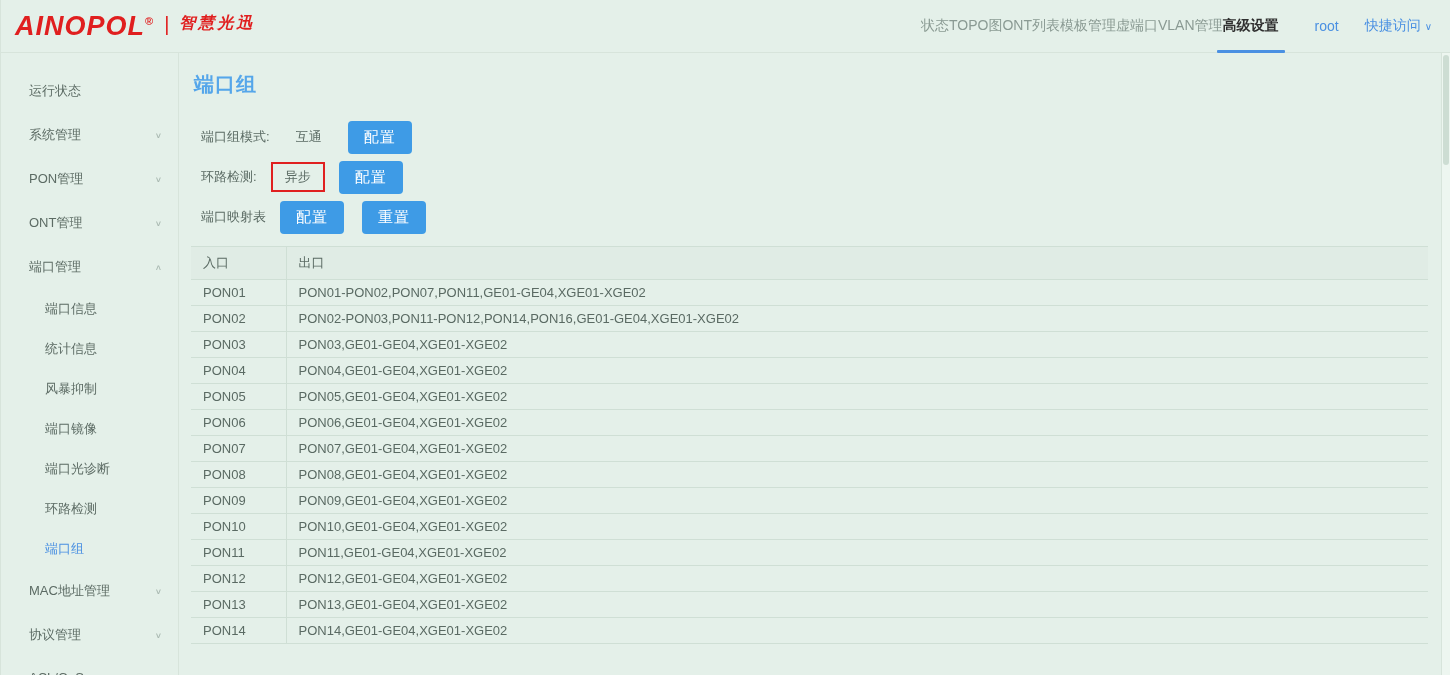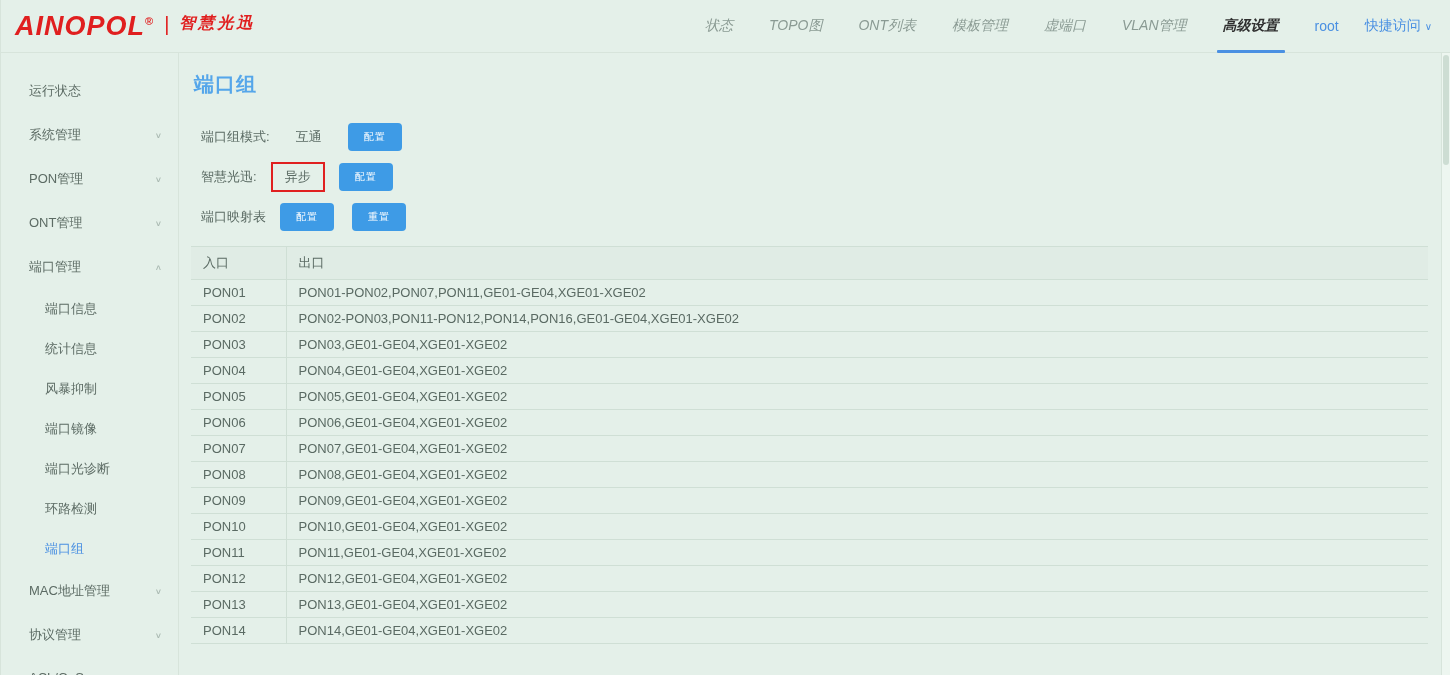--- a/index.html
+++ b/index.html
@@ -68,21 +68,21 @@
     margin:0 0 24px 3px;letter-spacing:1px;
   }
   .setting-row{
     display:flex;align-items:center;height:30px;margin:0 0 10px 10px;font-size:13px;
   }
   .setting-label{margin-right:14px;white-space:nowrap;}
   .setting-value{margin-right:14px;padding:4px 12px;white-space:nowrap;}
   .setting-row.highlight .setting-value{border:2px solid var(--box-red);text-align:center;}
   .btn{
     background:var(--accent);color:#fff;border:none;border-radius:4px;
-    font-size:10px;padding:7px 16px;margin-right:18px;cursor:pointer;
+    font-size:15px;padding:7px 16px;margin-right:18px;cursor:pointer;
     font-family:inherit;letter-spacing:1px;
   }
   
   table{
     width:100%;border-collapse:collapse;margin-top:14px;
     font-size:13px;color:var(--text);
   }
   thead th{
     font-weight:normal;text-align:left;padding:7px 12px;
     border-top:1px solid var(--border);border-bottom:1px solid var(--border);
@@ -103,21 +103,21 @@
 </head>
 <body>
 
 <div class="header">
   <div class="logo">
     <span class="logo-main"><span>AINOPOL</span><span class="logo-reg">®</span></span>
     <span class="logo-sep">|</span>
     <span class="logo-sub">智慧光迅</span>
   </div>
   <div class="topnav">
-    <div style="display:flex;align-items:flex-end;gap:36px;font-style:italic;">
+    <div style="display:flex;align-items:flex-end;">
       <div class="nav-item">
           <span class="lbl">状态</span>
         </div>
         <div class="nav-item">
           <span class="lbl">TOPO图</span>
         </div>
         <div class="nav-item">
           <span class="lbl">ONT列表</span>
         </div>
         <div class="nav-item">
@@ -208,21 +208,21 @@
   <div class="main">
     <h1 class="page-title">端口组</h1>
 
     <div>
       <div class="setting-row">
           <span class="setting-label">端口组模式:</span>
           <span class="setting-value">互通</span>
           <span><button class="btn">配置</button></span>
         </div>
         <div class="setting-row highlight">
-          <span class="setting-label">智慧光迅:</span>
+          <span class="setting-label">环路检测:</span>
           <span class="setting-value">异步</span>
           <span><button class="btn">配置</button></span>
         </div>
         <div class="setting-row">
           <span class="setting-label">端口映射表</span>
 
           <span><button class="btn">配置</button><button class="btn">重置</button></span>
         </div>
     </div>
 

